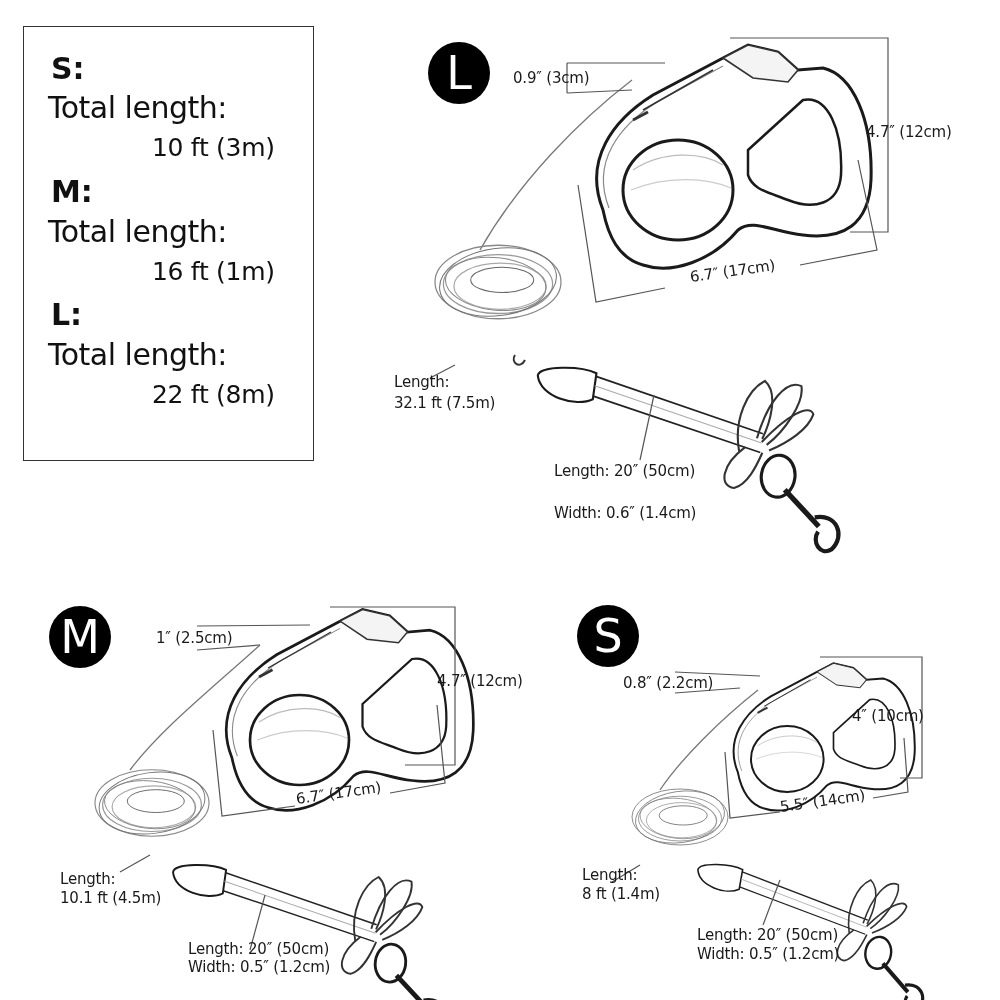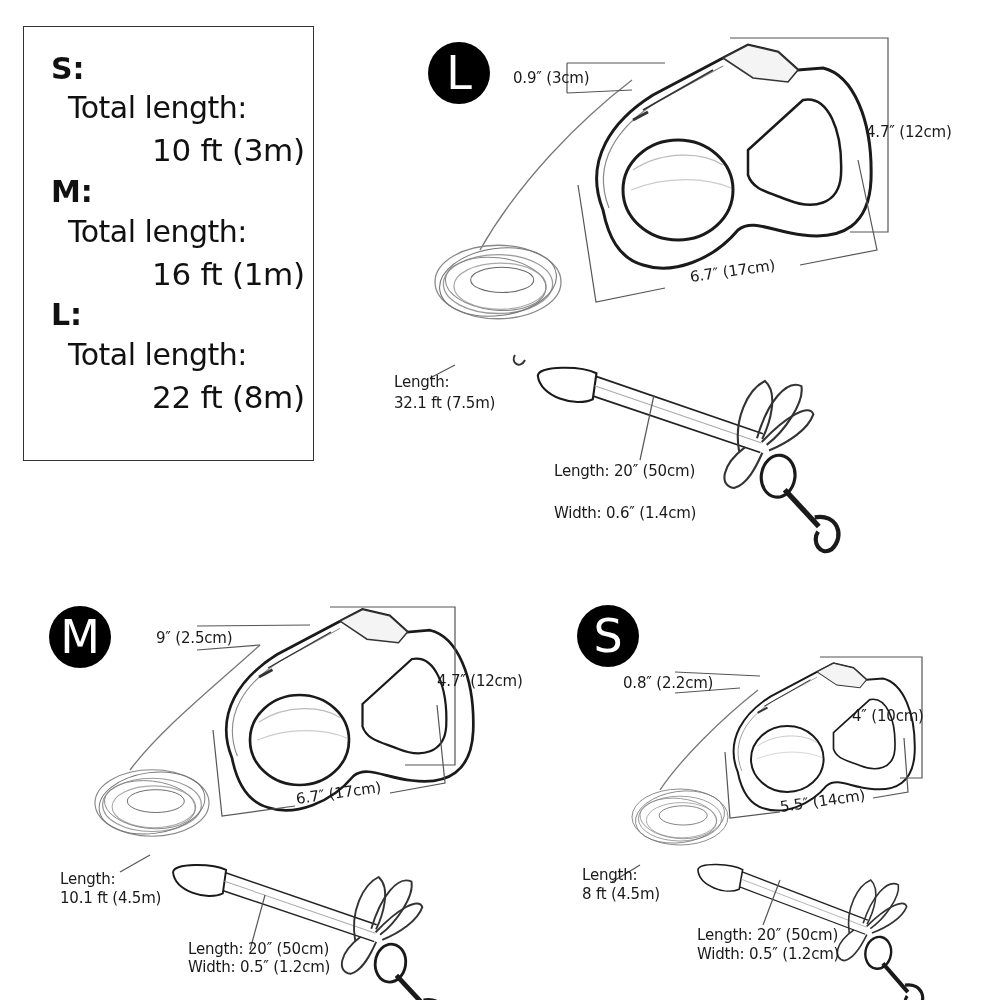--- a/index.html
+++ b/index.html
@@ -1,22 +1,22 @@
 <!DOCTYPE html>
 <html><head>
 <meta charset="utf-8">
 <style>
   html, body { margin:0; padding:0; background:#ffffff; }
   body { width:1000px; height:1000px; position:relative; overflow:hidden;
          font-family:"DejaVu Sans", "Liberation Sans", sans-serif; color:#111; }
   .abs { position:absolute; }
   .spec-box { left:23px; top:26px; width:291px; height:435px; border:1.5px solid #333; box-sizing:border-box; }
   .spec-box .sz { position:absolute; left:27px; font-size:30px; font-weight:bold; line-height:1; }
-  .spec-box .tl { position:absolute; left:44px; font-size:30px; line-height:1; letter-spacing:-0.5px; }
-  .spec-box .val { position:absolute; left:128px; font-size:31px; line-height:1; letter-spacing:-0.3px; }
+  .spec-box .tl { position:absolute; left:24px; font-size:30px; line-height:1; letter-spacing:-0.5px; }
+  .spec-box .val { position:absolute; left:128px; font-size:25px; line-height:1; letter-spacing:-0.3px; }
   .badge { width:62px; height:62px; border-radius:50%; background:#000; color:#fff;
            display:flex; align-items:center; justify-content:center;
            font-size:46px; font-weight:normal; line-height:1; }
   .lbl { font-size:15px; line-height:1.2; white-space:nowrap; color:#1a1a1a; letter-spacing:-0.2px; }
   svg.draw { position:absolute; left:0; top:0; width:1000px; height:1000px; pointer-events:none; }
 </style>
 </head>
 <body>
 
 <div class="abs spec-box">
@@ -135,28 +135,28 @@
 <div class="abs badge" style="left:428px; top:42px">L</div>
 <div class="abs lbl" style="left:513px; top:69px">0.9″  (3cm)</div>
 <div class="abs lbl" style="left:866px; top:123px">4.7″  (12cm)</div>
 <div class="abs lbl" style="left:690px; top:268px; transform:rotate(-8deg); transform-origin:left center">6.7″  (17cm)</div>
 <div class="abs lbl" style="left:394px; top:373px">Length:</div>
 <div class="abs lbl" style="left:394px; top:394px">32.1 ft (7.5m)</div>
 <div class="abs lbl" style="left:554px; top:462px">Length: 20″  (50cm)</div>
 <div class="abs lbl" style="left:554px; top:504px">Width: 0.6″  (1.4cm)</div>
 
 <div class="abs badge" style="left:49px; top:606px">M</div>
-<div class="abs lbl" style="left:156px; top:629px">9″  (2.5cm)</div>
+<div class="abs lbl" style="left:156px; top:629px">1″  (2.5cm)</div>
 <div class="abs lbl" style="left:437px; top:672px">4.7″  (12cm)</div>
 <div class="abs lbl" style="left:296px; top:790px; transform:rotate(-8deg); transform-origin:left center">6.7″  (17cm)</div>
 <div class="abs lbl" style="left:60px; top:870px">Length:</div>
 <div class="abs lbl" style="left:60px; top:889px">10.1 ft (4.5m)</div>
 <div class="abs lbl" style="left:188px; top:940px">Length: 20″  (50cm)</div>
 <div class="abs lbl" style="left:188px; top:958px">Width: 0.5″  (1.2cm)</div>
 
 <div class="abs badge" style="left:577px; top:605px">S</div>
 <div class="abs lbl" style="left:623px; top:674px">0.8″  (2.2cm)</div>
 <div class="abs lbl" style="left:852px; top:707px">4″  (10cm)</div>
 <div class="abs lbl" style="left:780px; top:798px; transform:rotate(-8deg); transform-origin:left center">5.5″  (14cm)</div>
 <div class="abs lbl" style="left:582px; top:866px">Length:</div>
-<div class="abs lbl" style="left:582px; top:885px">8 ft (4.5m)</div>
+<div class="abs lbl" style="left:582px; top:885px">8 ft (1.4m)</div>
 <div class="abs lbl" style="left:697px; top:926px">Length: 20″  (50cm)</div>
 <div class="abs lbl" style="left:697px; top:945px">Width: 0.5″  (1.2cm)</div>
 
 </body></html>

